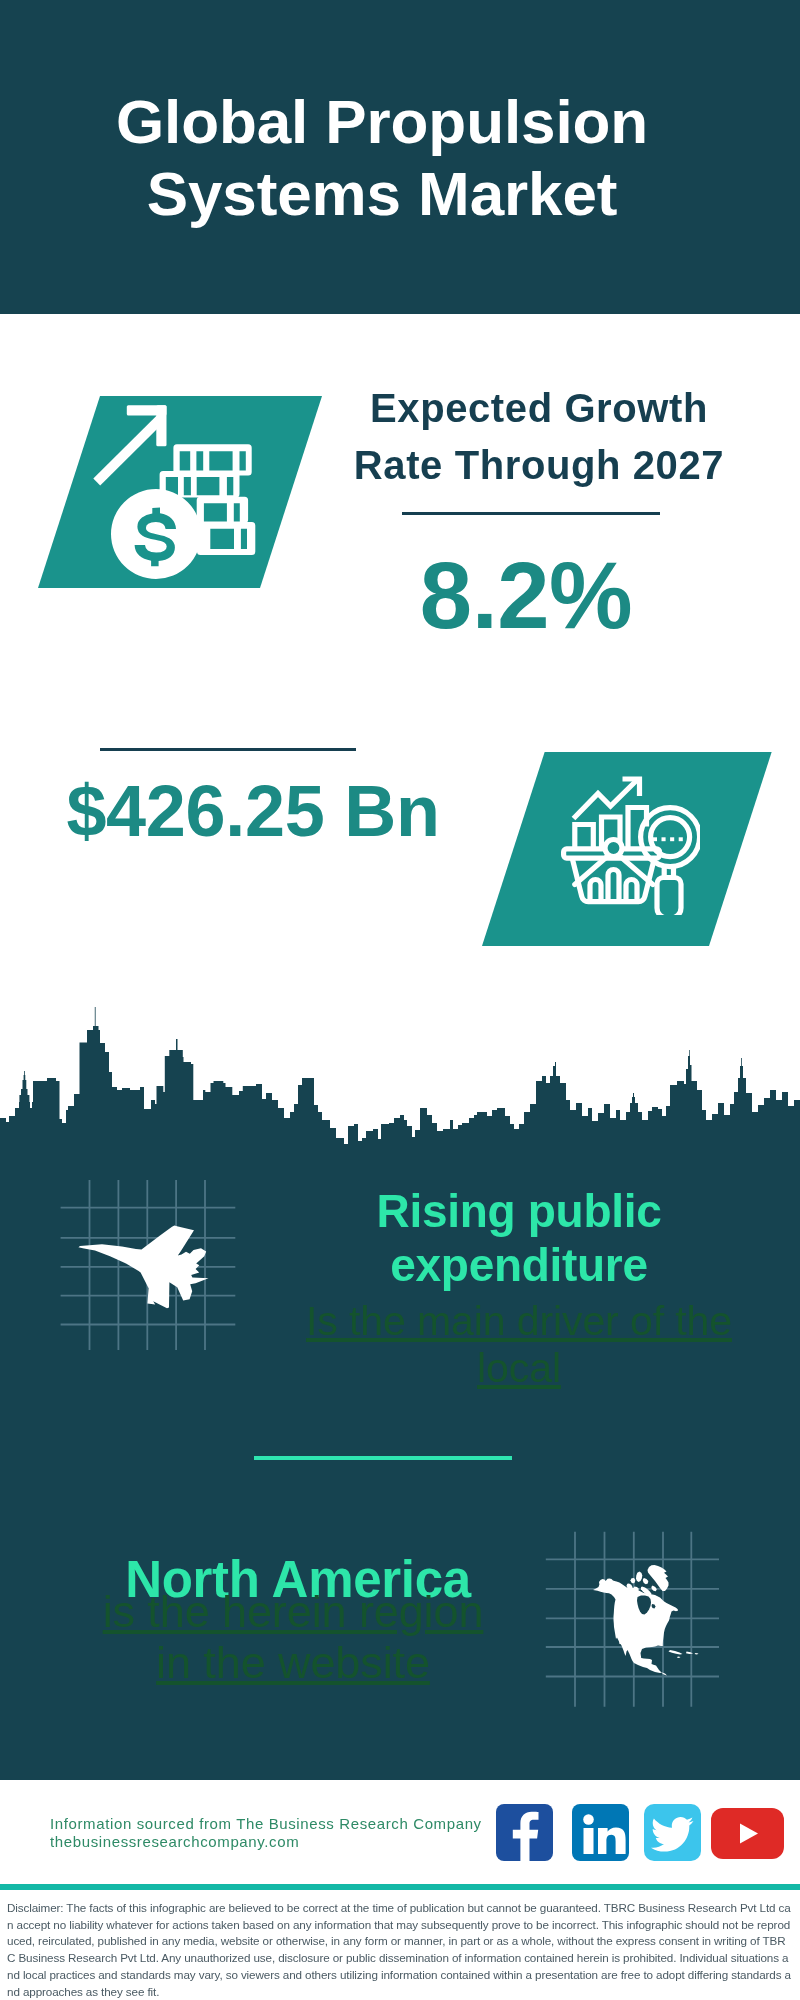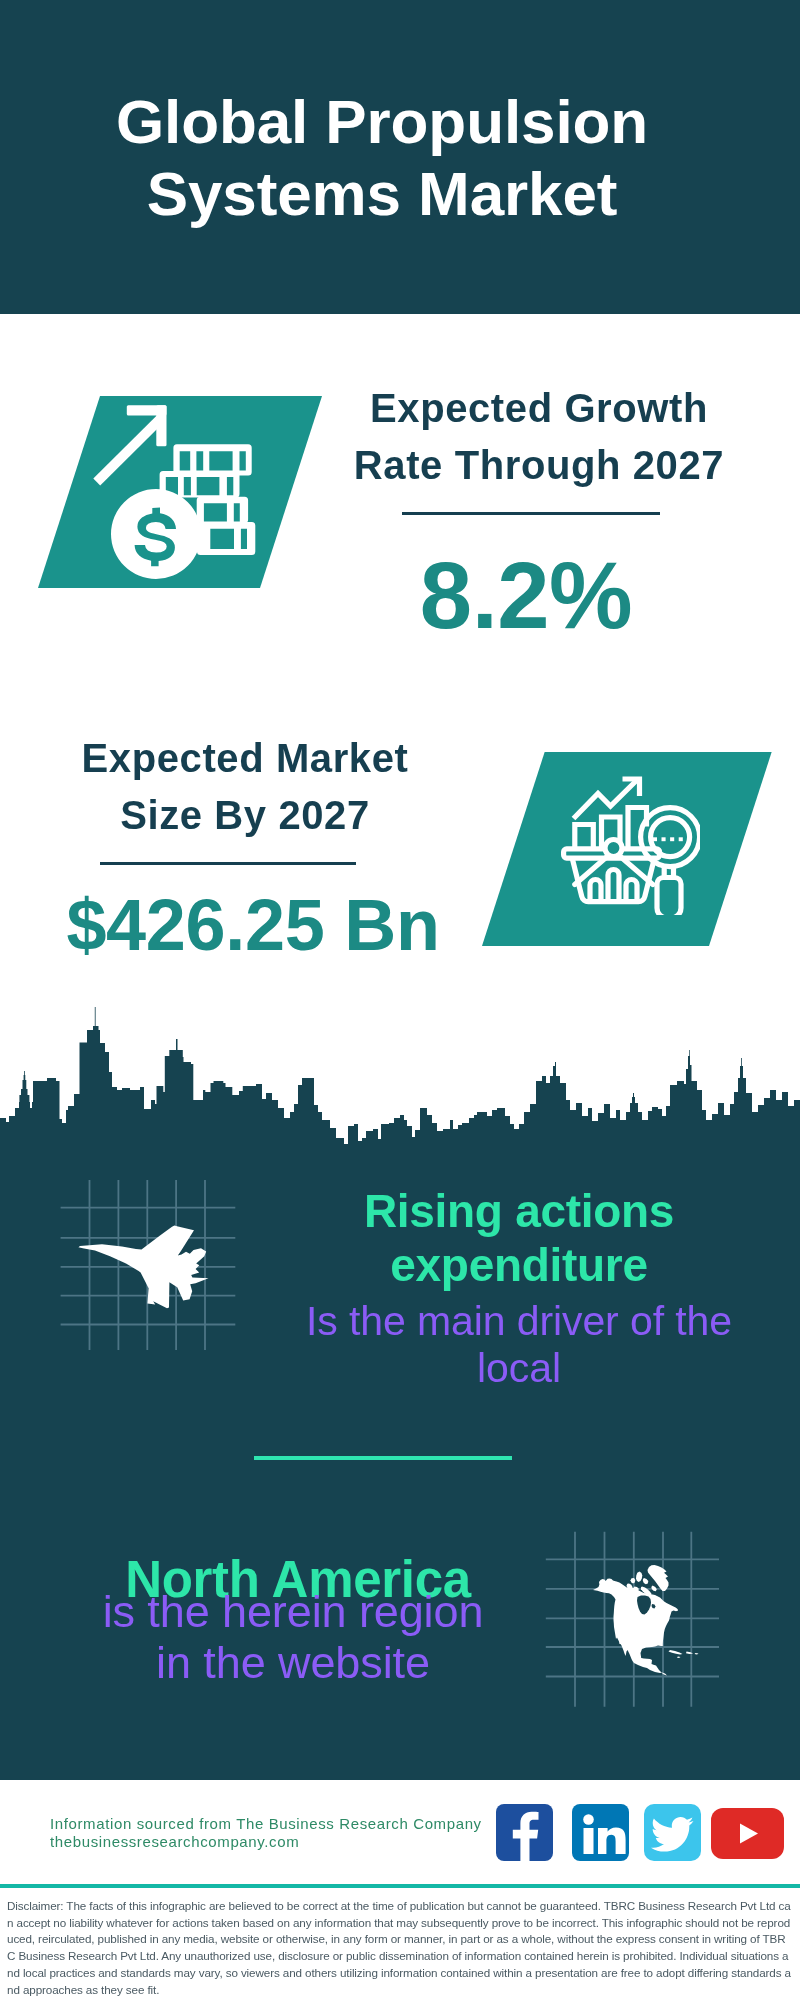--- a/index.html
+++ b/index.html
@@ -32,21 +32,21 @@
   .s2-value { font-size:72px; line-height:72px; margin-top:24px; letter-spacing:-0.3px; }
   .s2-icon { position:absolute; left:560px; top:770px; width:140px; height:145px; }
 
   
   .darkband { position:absolute; left:0; top:1145px; width:800px; height:635px; background:#164350; }
   .skyline { position:absolute; left:0; top:1005px; width:800px; height:145px; display:block; }
 
   
   .blk-text { position:absolute; text-align:center; }
   .hl { color:#2de6a9; font-weight:bold; }
-  .sub { color:#8b5cf6; font-weight:normal; }
+  .sub { color:#14532d; font-weight:normal;text-decoration:underline; }
   .s3-text { left:299px; top:1184px; width:440px; }
   .s3-text .hl { font-size:46px; line-height:54px; letter-spacing:-0.3px; }
   .s3-text .sub { font-size:41px; line-height:47px; letter-spacing:-0.1px; position:relative; top:6px; }
   .mid-rule { position:absolute; left:254px; top:1456px; width:258px; height:4px; background:#2fe5b0; }
   .s4-text { left:73px; top:1537px; width:440px; }
   .s4-text .hl { font-size:51px; line-height:54px; letter-spacing:-0.3px; position:relative; left:5px; top:16px; }
   .s4-text .sub { font-size:45px; line-height:51px; letter-spacing:-0.1px; position:relative; top:-5px; }
   .grid-svg { position:absolute; }
   .s3-grid { left:55px; top:1175px; width:190px; height:175px; }
   .s4-grid { left:548px; top:1520px; width:180px; height:180px; overflow:visible; }
@@ -55,21 +55,21 @@
   .footer { position:absolute; left:16px; top:1780px; width:800px; height:104px; background:#ffffff; }
   .src-text { position:absolute; left:34px; top:35px; color:#2e8a66; font-size:15px;
               line-height:18.2px; letter-spacing:0.62px; }
   .socials { position:absolute; left:480px; top:24px; }
   .soc { position:absolute; top:0; width:57px; height:57px; border-radius:8px; }
   .fb  { left:0px;   background:#1d4f9e; }
   .li  { left:76px;  background:#0077b5; }
   .tw  { left:148px; background:#3cc5ec; border-radius:10px; }
   .yt  { left:215px; top:4px; width:73px; height:51px; background:#df2a26; border-radius:12px; }
   .disclaimer { position:absolute; left:0; top:1884px; width:800px; height:116px; background:#ffffff;
-                border-top:4px solid #14b8a6; padding:10px 7px 0 7px; color:#4a5a63;
+                border-top:6px solid #14b8a6; padding:10px 7px 0 7px; color:#4a5a63;
                 font-size:11.68px; line-height:16.7px; text-align:left; letter-spacing:-0.115px;
                 word-break:break-all; }
 </style>
 </head>
 <body>
 
 <div class="page">
   <div class="header">
     <div class="title">
       <div>Global Propulsion</div>
@@ -144,45 +144,41 @@
       </g>
       <g fill="#ffffff">
         <rect x="92.9" y="67.3" width="4.1" height="3.9"></rect>
         <rect x="101.5" y="67.3" width="4.1" height="3.9"></rect>
         <rect x="110.1" y="67.3" width="4.1" height="3.9"></rect>
         <rect x="118.7" y="67.3" width="4.1" height="3.9"></rect>
       </g>
       <circle cx="53.5" cy="78" r="8.5" fill="#1a938c" stroke="#ffffff" stroke-width="5.2"></circle>
     </svg>
     <div class="s2-left">
-      <div class="stat-title">
-        <div>Expected Market</div>
-        <div>Size By 2027</div>
-      </div>
       <div class="stat-rule s2-rule"></div>
       <div class="stat-value s2-value">$426.25 Bn</div>
     </div>
   </div>
 
   <div class="darkband"></div>
   <svg class="skyline" viewBox="0 0 800 145" preserveAspectRatio="none">
     <path id="sky" fill="#164350" d="M0,145 L0,113.0 H6.0 V117.0 H9.0 V111.0 H15.0 V103.0 H19.0 V97.0 H19.4 V90.0 H21.0 V84.0 H22.5 V75.0 H23.6 V70.0 H24.0 V66.0 H24.4 H24.8 V70.0 H25.3 V75.0 H26.3 V84.0 H27.5 V90.0 H29.4 V97.0 H30.0 V103.0 H32.0 V97.0 H33.0 V76.0 H47.0 V73.0 H56.0 V76.0 H59.5 V114.0 H62.0 V118.0 H66.0 V105.0 H68.0 V101.0 H74.0 V89.0 H79.5 V37.5 H87.0 V25.0 H93.0 V21.0 H94.8 V2.0 H95.6 V21.0 H98.5 V25.0 H100.0 V38.0 H105.0 V47.0 H109.0 V67.0 H112.0 V82.0 H117.0 V85.0 H122.0 V83.0 H130.0 V85.0 H140.0 V82.0 H144.0 V104.0 H151.0 V95.0 H155.0 V99.0 H156.5 V81.0 H163.3 V87.0 H164.8 V51.0 H169.3 V45.0 H176.0 V34.0 H177.5 V45.0 H182.8 V52.0 H183.5 V57.0 H191.0 V59.0 H193.3 V95.0 H203.0 V85.0 H205.3 V87.0 H210.5 V78.0 H213.5 V76.0 H223.3 V78.0 H225.5 V82.0 H232.3 V90.0 H239.0 V86.0 H242.8 V81.0 H256.0 V79.0 H262.0 V94.0 H266.0 V88.0 H272.0 V95.0 H278.0 V103.0 H284.0 V113.0 H290.0 V107.0 H294.0 V99.0 H298.0 V80.0 H302.0 V73.0 H312.0 H314.0 V84.0 V100.0 H318.0 V107.0 H322.0 V115.0 H330.0 V123.0 H336.0 V133.0 H344.0 V139.0 H348.0 V121.0 H354.0 V119.0 H358.0 V136.0 H362.0 V133.0 H366.0 V126.0 H373.0 V124.0 H378.0 V134.0 H381.0 V119.0 H389.0 V118.0 H394.0 V113.0 H400.0 V110.0 H404.0 V115.0 H407.0 V121.0 H412.0 V132.0 H415.0 V125.0 H420.0 V103.0 H427.0 V110.0 H432.0 V118.0 H437.0 V126.0 H443.0 V124.0 H450.0 V115.0 H453.0 V124.0 H458.0 V120.0 H462.0 V118.0 H469.0 V113.0 H474.0 V110.0 H477.0 V107.0 H487.0 V111.0 H492.0 V105.0 H497.0 V103.0 H505.0 V111.0 H510.0 V119.0 H514.0 V124.0 H519.0 V119.0 H524.0 V107.0 H530.0 V99.0 H536.0 V76.0 H542.0 V71.0 H546.0 V78.0 H550.0 V71.0 H553.0 V61.0 H555.0 V57.0 H556.0 V71.0 H560.0 V78.0 H566.0 V95.0 H570.0 V105.0 H576.0 V98.0 H582.0 V111.0 H588.0 V103.0 H592.0 V116.0 H598.0 V108.0 H604.0 V99.0 H610.0 V113.0 H616.0 V105.0 H620.0 V115.0 H626.0 V107.0 H630.0 V98.0 H632.0 V92.0 H633.0 V88.0 H634.0 V92.0 H635.0 V98.0 H638.0 V107.0 H642.0 V115.0 H648.0 V106.0 H652.0 V102.0 H658.0 V104.0 H662.0 V111.0 H666.0 V101.0 H670.0 V80.0 H677.0 V76.0 H684.0 V79.0 H686.0 V64.0 H688.0 V51.0 H689.3 V45.0 H690.0 V60.0 H691.5 V76.0 H697.0 V85.0 H702.0 V105.0 H706.0 V115.0 H712.0 V109.0 H718.0 V98.0 H724.0 V110.0 H730.0 V99.0 H734.0 V87.0 H738.0 V73.0 H740.0 V61.0 H741.0 V53.0 H741.8 V61.0 H743.0 V73.0 H746.0 V88.0 H752.0 V107.0 H758.0 V100.0 H764.0 V93.0 H770.0 V85.0 H776.0 V95.0 H782.0 V87.0 H788.0 V101.0 H794.0 V95.0 H800.0 H800 V145 Z"></path>
   </svg>
 
   <div class="sec s3">
     <svg class="grid-svg s3-grid" viewBox="0 0 190 175">
       <g stroke="#4d7585" stroke-width="1.8">
         <path d="M34.5 5 V180 M63.4 5 V180 M92.3 5 V180 M121.1 5 V180 M150 5 V180"></path>
         <path d="M5.6 32.6 H180.3 M5.6 62.9 H180.3 M5.6 91.8 H180.3 M5.6 120.6 H180.3 M5.6 149.5 H180.3"></path>
       </g>
       <path fill="#ffffff" d="M25.0 71.0 L47.0 69.3 L67.0 71.4 L81.0 74.0 L86.5 74.6 L105.0 60.5 L117.0 51.8 L119.4 50.6 L123.0 51.6 L139.0 55.2 L125.6 76.4 L122.8 80.5 L126.5 79.5 L131.0 76.7 L134.8 78.8 L138.5 75.0 L146.0 73.3 L151.2 76.6 L149.3 81.2 L141.2 88.4 L144.3 90.2 L140.6 94.0 L144.2 97.6 L136.2 100.0 L137.4 102.6 L153.5 103.2 L140.6 108.2 L135.2 109.2 L137.2 116.2 L134.6 124.2 L128.2 125.6 L122.2 112.2 L114.4 107.2 L114.0 132.6 L112.0 133.2 L98.2 126.2 L100.2 129.6 L92.4 128.6 L93.6 113.2 L85.6 97.6 L83.6 96.0 L71.0 88.4 L55.0 81.2 L40.0 75.6 L29.0 73.4 L23.4 72.2 Z"></path>
     </svg>
     <div class="blk-text s3-text">
       <div class="hl">
-        <div>Rising actions</div>
+        <div>Rising public</div>
         <div>expenditure</div>
       </div>
       <div class="sub">
         <div>Is the main driver of the</div>
         <div>local</div>
       </div>
     </div>
   </div>
   <div class="mid-rule"></div>
 

